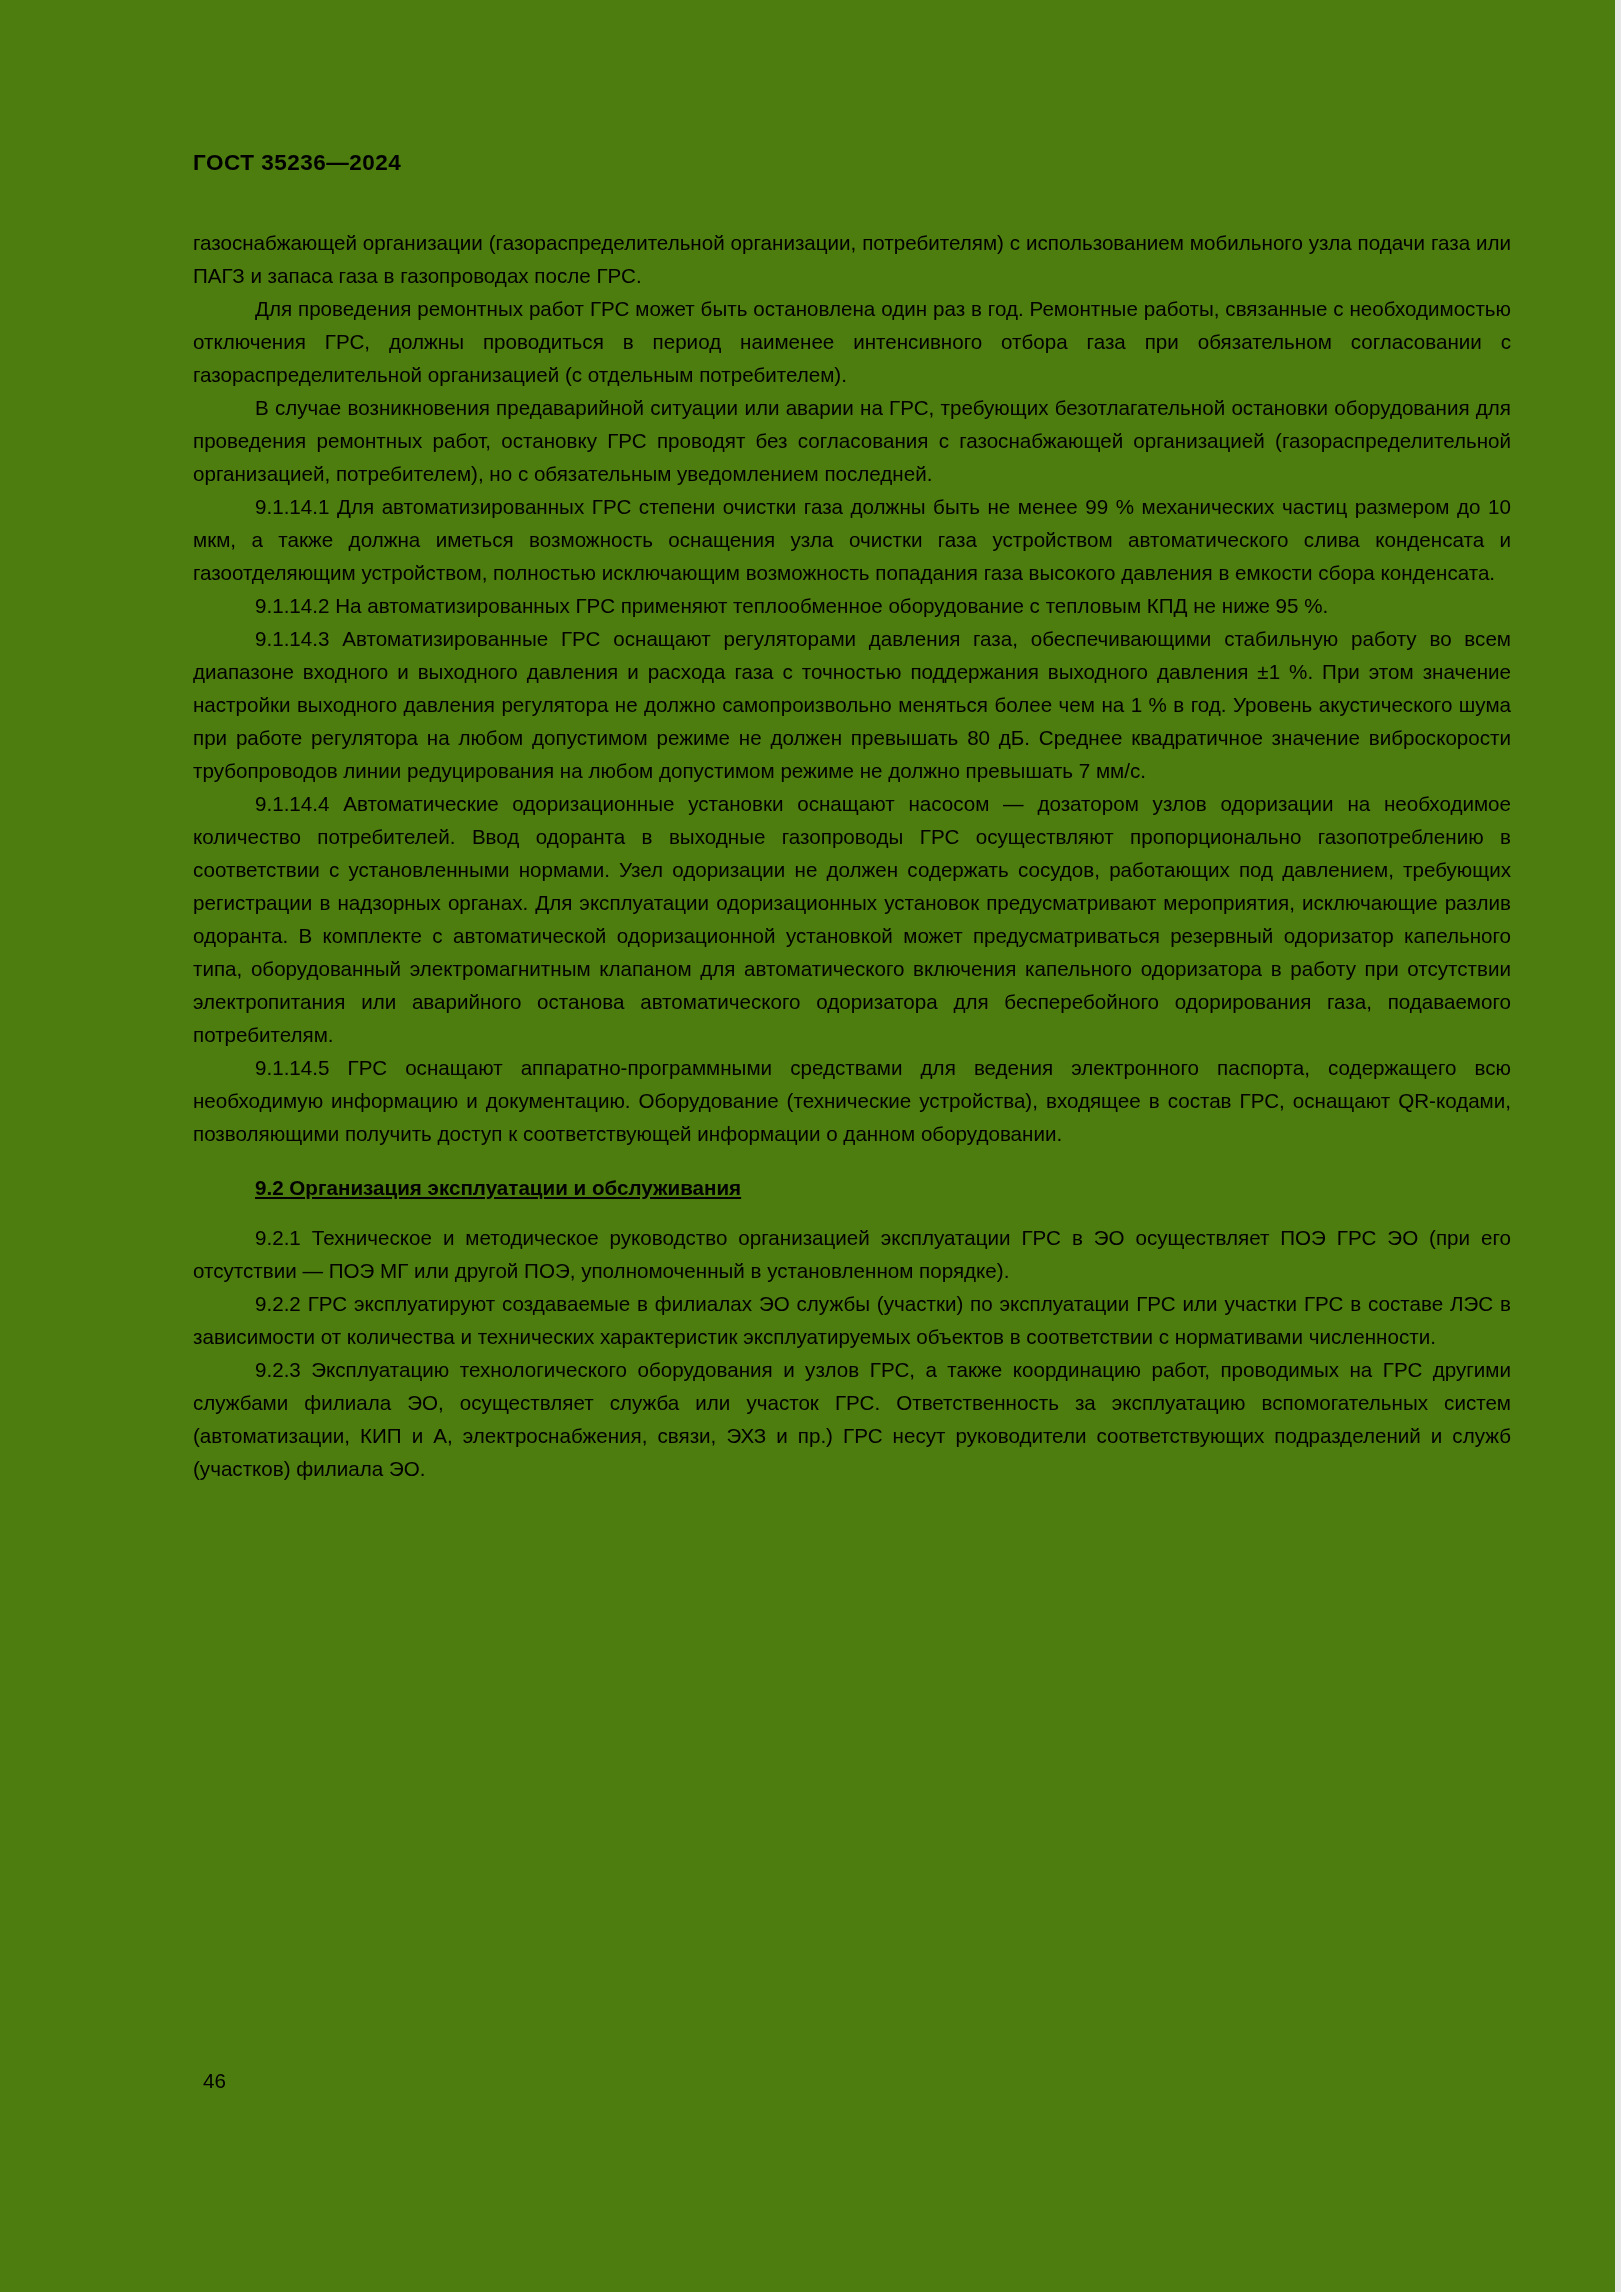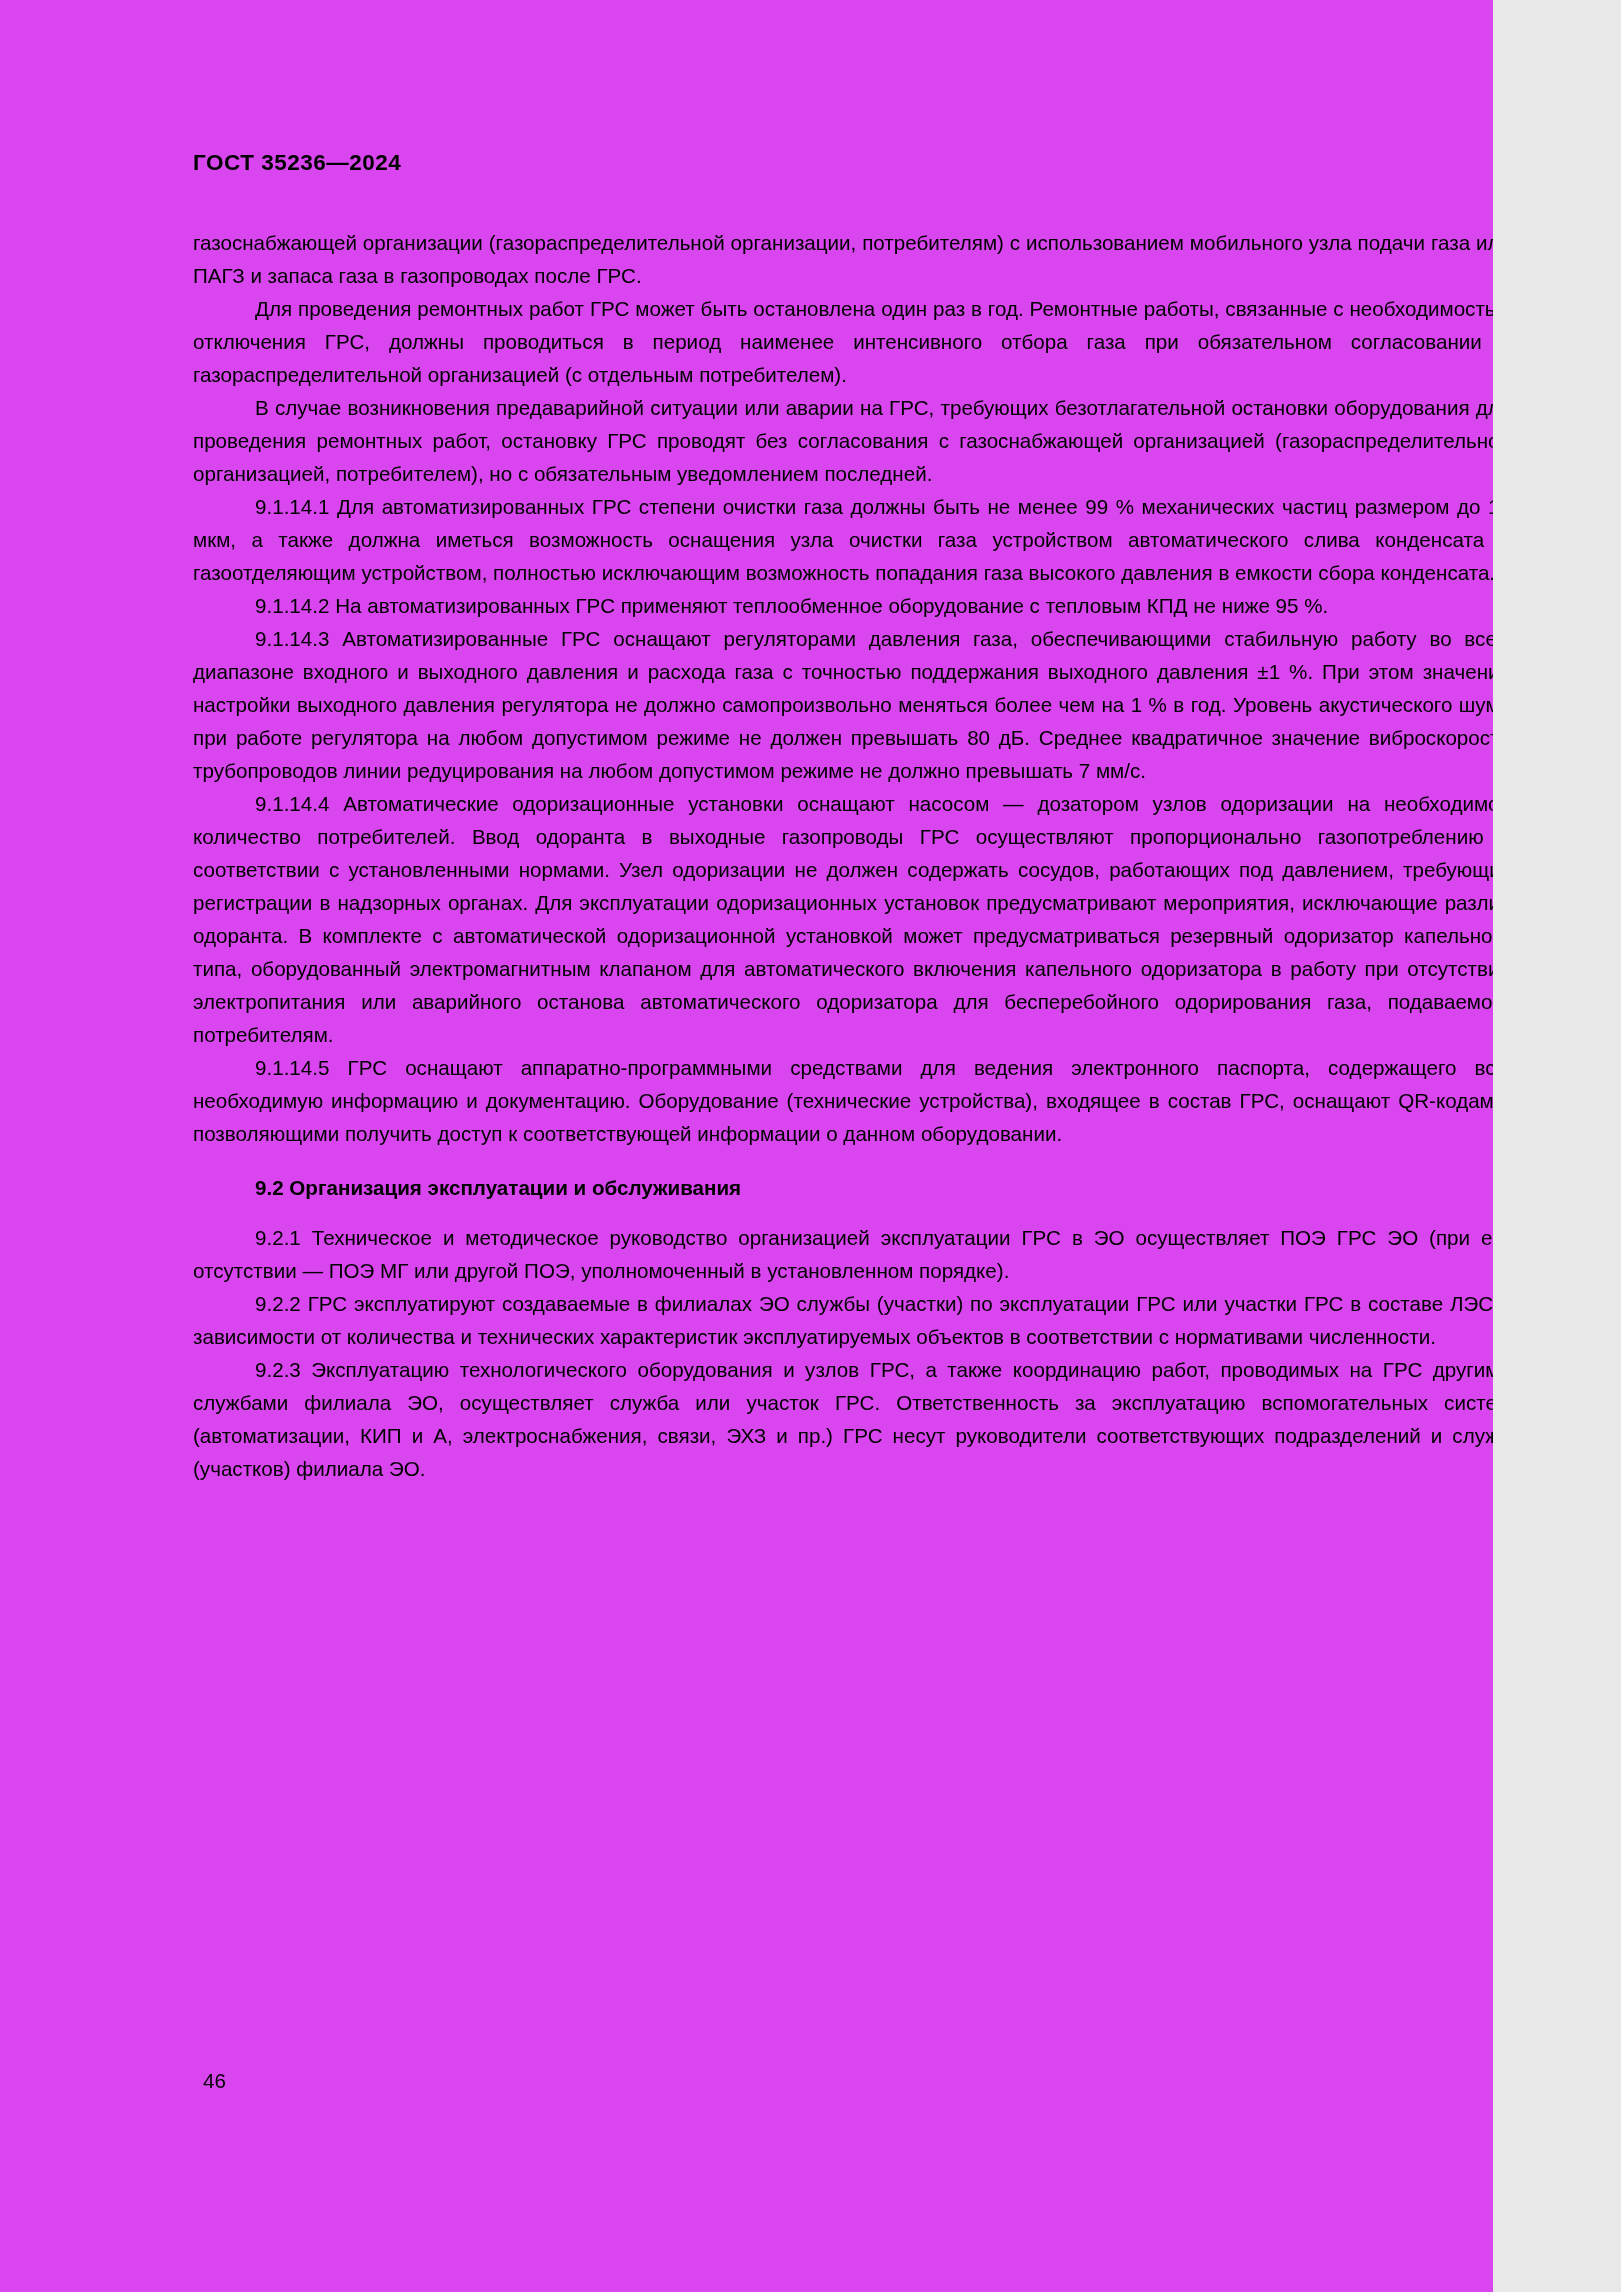--- a/index.html
+++ b/index.html
@@ -7,23 +7,23 @@
     padding: 0;
   }
   body {
     width: 1621px;
     height: 2293px;
     background: #e8e8e8;
     font-family: "Liberation Sans", sans-serif;
   }
   .page {
     position: relative;
-    width: 1493px;
+    width: 1615px;
     height: 2293px;
-    background: #d946ef;
+    background: #4d7c0f;
     color: #000000;
     overflow: hidden;
   }
   .doc-header {
     position: absolute;
     left: 193px;
     top: 150px;
     font-size: 22.5px;
     font-weight: bold;
     letter-spacing: 0.5px;
@@ -47,20 +47,21 @@
   .para.no-indent {
     text-indent: 0;
   }
   .section-heading {
     margin: 20.6px 0 17.6px 0;
     font-size: 20.6px;
     font-weight: bold;
     line-height: 33px;
     text-indent: 62px;
     text-align: left;
+    text-decoration: underline;
   }
   .page-number {
     position: absolute;
     left: 203px;
     top: 2064px;
     font-size: 20.6px;
     line-height: 33px;
   }
 </style>
 </head>

